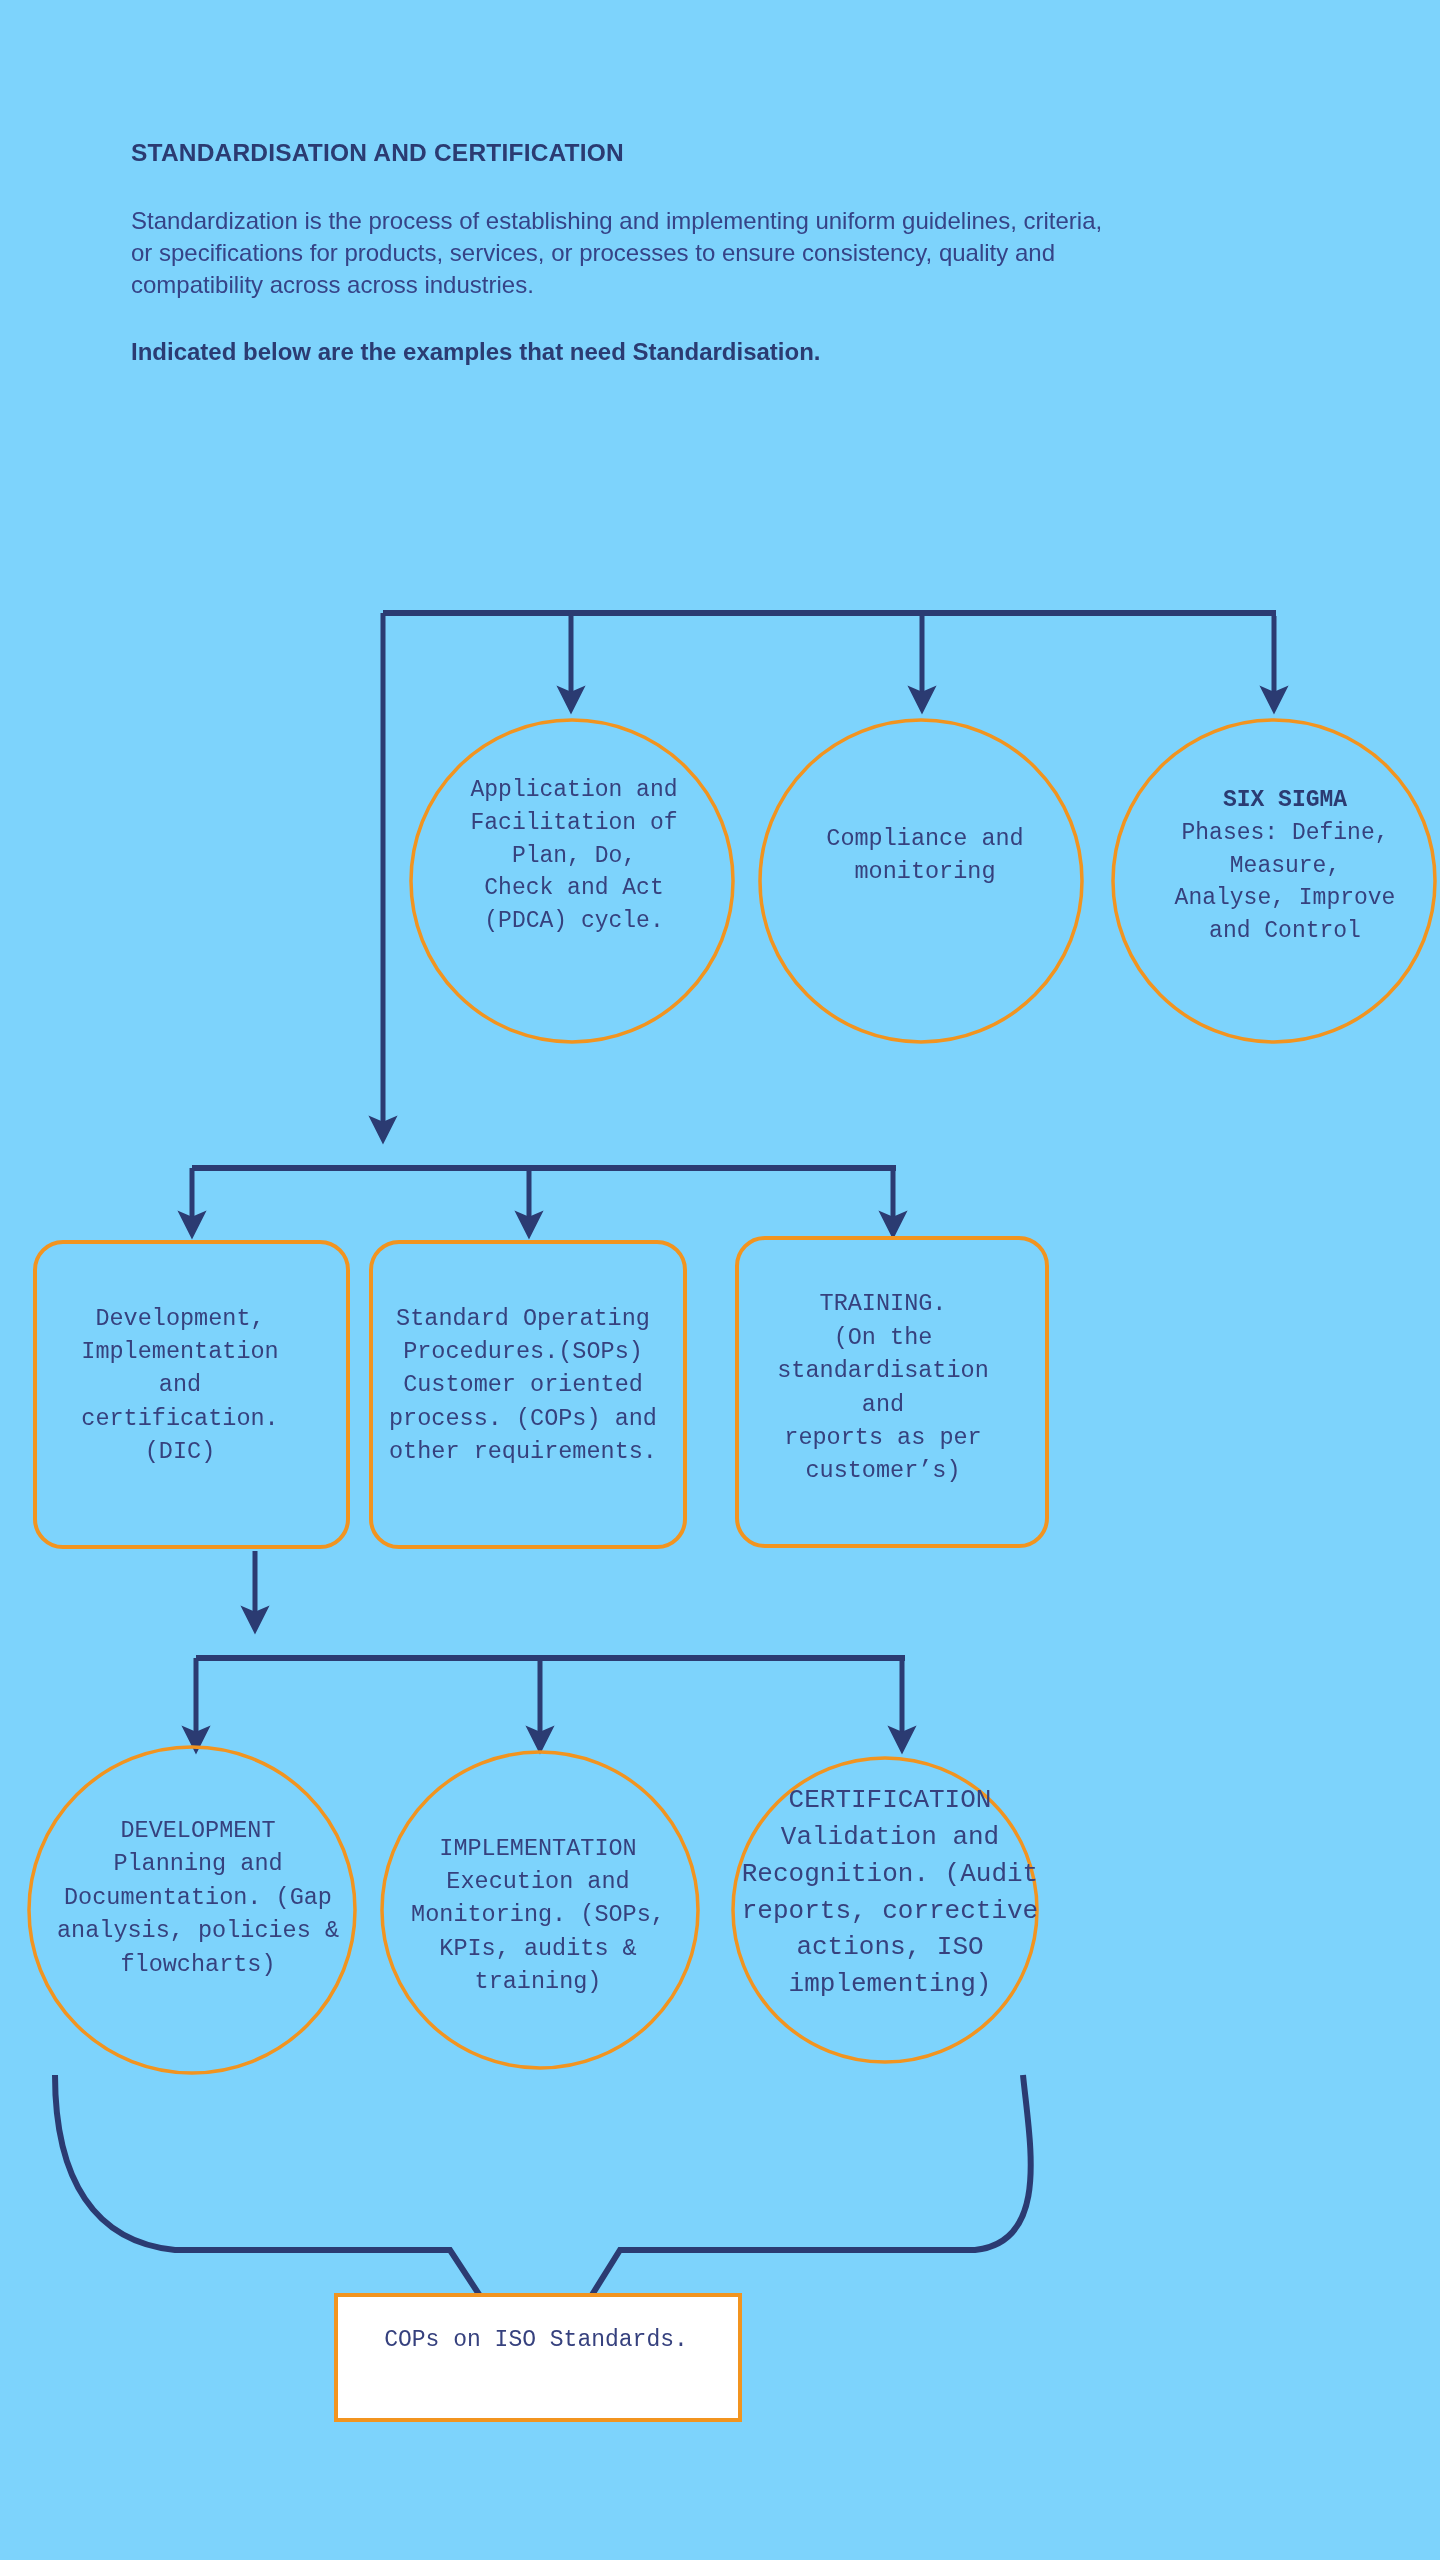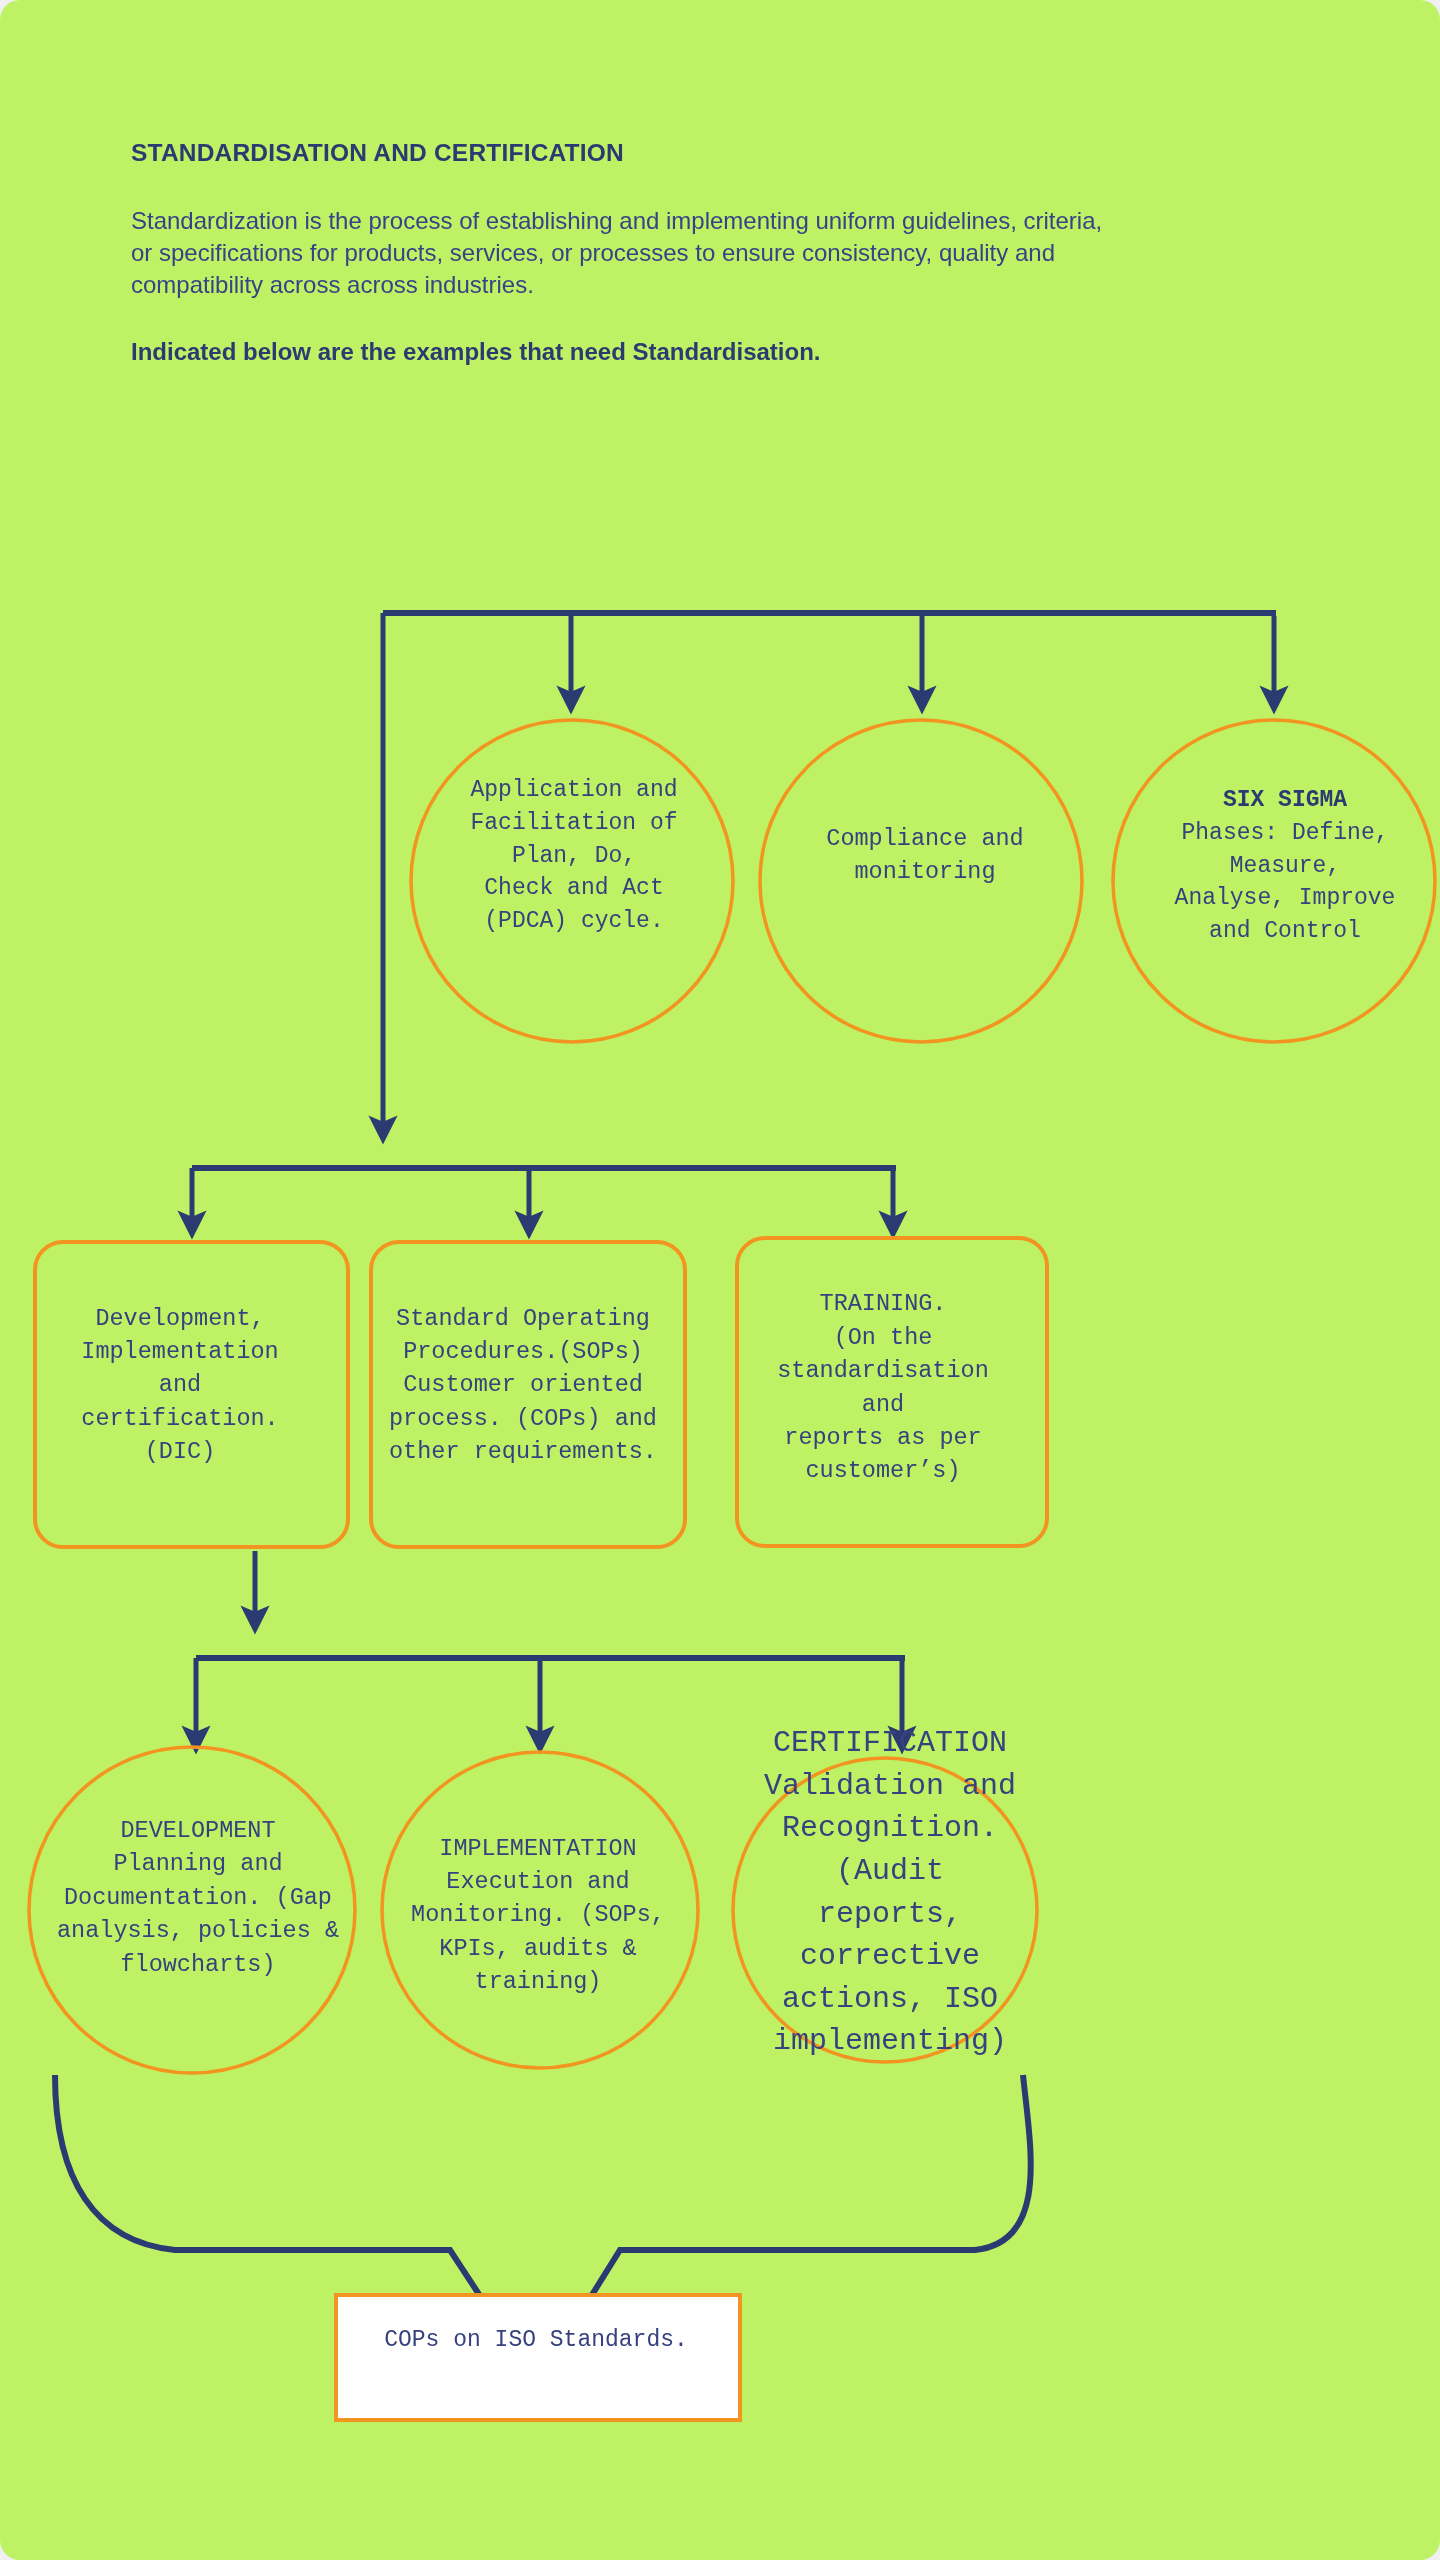--- a/index.html
+++ b/index.html
@@ -10,22 +10,21 @@
   body {
     width: 1440px;
     height: 2560px;
     position: relative;
     font-family: "Liberation Sans", sans-serif;
     overflow: hidden;
   }
   #page {
     position: absolute;
     inset: 0;
-    background: #bef264;
-    border-radius: 20px;
+    background: #7dd3fc;
   }
 
   
   .header-block {
     position: absolute;
     left: 131px;
     top: 138px;
     width: 1180px;
   }
   .head-title {
@@ -80,21 +79,21 @@
   .t-circle1 { left: 440px; top: 756px;  width: 268px; height: 200px; font-size: 23px; }
   .t-circle2 { left: 800px; top: 805px;  width: 250px; height: 100px; font-size: 23.5px; }
   .t-circle3 { left: 1140px; top: 766px; width: 290px; height: 200px; font-size: 23px; }
 
   .t-rect1 { left: 45px;  top: 1285px; width: 270px; height: 200px; font-size: 23.5px; }
   .t-rect2 { left: 378px; top: 1285px; width: 290px; height: 200px; font-size: 23.5px; }
   .t-rect3 { left: 748px; top: 1280px; width: 270px; height: 215px; font-size: 23.5px; }
 
   .t-circ4 { left: 38px;  top: 1795px; width: 320px; height: 205px; font-size: 23.5px; }
   .t-circ5 { left: 388px; top: 1820px; width: 300px; height: 190px; font-size: 23.5px; }
-  .t-circ6 { left: 735px; top: 1785px; width: 310px; height: 215px; font-size: 30px; }
+  .t-circ6 { left: 735px; top: 1785px; width: 310px; height: 215px; font-size: 26px; }
 
   .t-final {
     left: 336px; top: 2310px; width: 400px; height: 60px;
     font-size: 23px;
   }
 </style>
 </head>
 <body>
 
 <div id="page">

